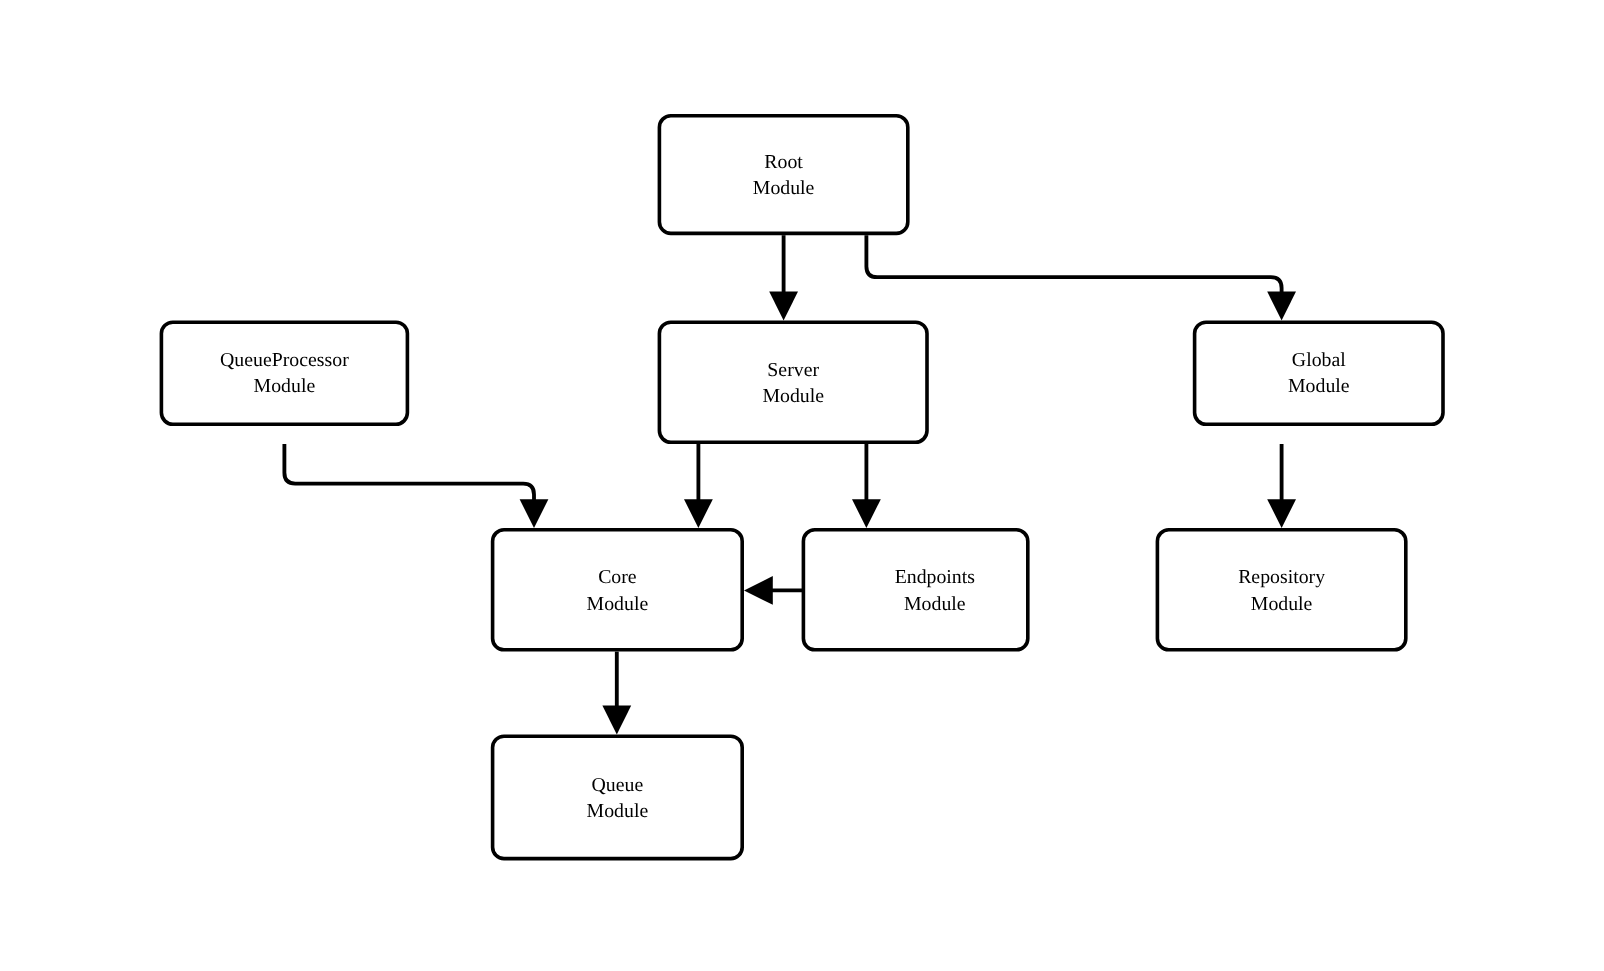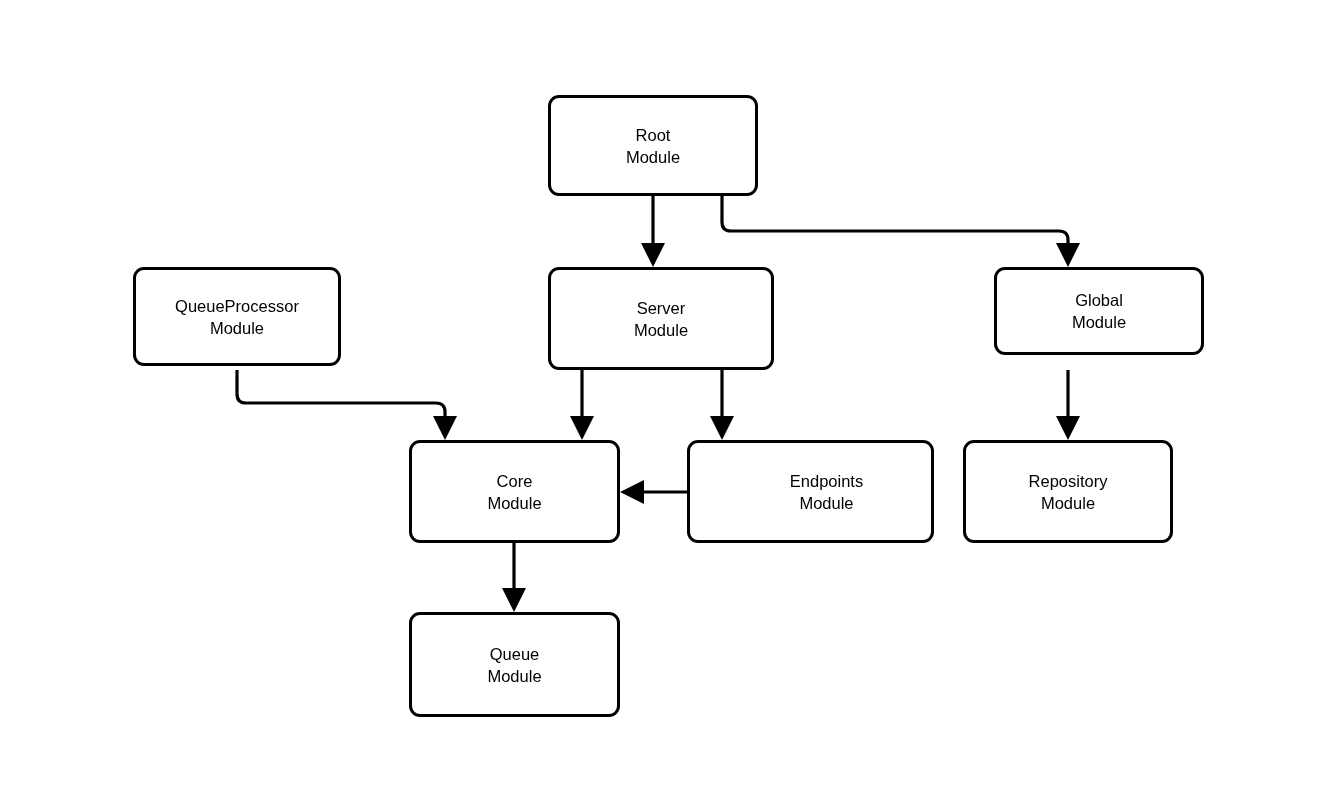--- a/index.html
+++ b/index.html
@@ -27,21 +27,21 @@
     box-sizing: border-box;
     border: 3px solid #000000;
     border-radius: 11px;
     background: #ffffff;
     display: flex;
     align-items: center;
     justify-content: center;
     z-index: 2;
   }
   .node-label {
-    font-family: Liberation Sans, sans-serif;
+    font-family: Liberation Serif, serif;
     font-size: 16.5px;
     line-height: 22px;
     color: #000000;
     text-align: center;
     white-space: pre;
     letter-spacing: 0px;
     font-weight: 400;
   }
 </style>
 </head>
@@ -90,41 +90,41 @@
       <path d="M 514 543 L 514 596" fill="none" stroke="#000000" stroke-width="3.2"></path>
       <polygon points="514,612 502,588 526,588" fill="#000000"></polygon>
     </g>
   </svg>
 
   <div class="node" style="left:548px; top:95px; width:210px; height:101px;">
     <span class="node-label">Root
 Module</span>
   </div>
 
-  <div class="node" style="left:133px; top:267px; width:208px; height:99px;">
+  <div class="node" style="left:133px; top:267px; width:208px; height:88px;">
     <span class="node-label">QueueProcessor
 Module</span>
   </div>
 
   <div class="node" style="left:548px; top:267px; width:226px; height:103px;">
     <span class="node-label">Server
 Module</span>
   </div>
 
   <div class="node" style="left:994px; top:267px; width:210px; height:88px;">
     <span class="node-label">Global
 Module</span>
   </div>
 
   <div class="node" style="left:409px; top:440px; width:211px; height:103px;justify-content:center;">
     <span class="node-label">Core
 Module</span>
   </div>
 
-  <div class="node" style="left:687px; top:440px; width:247px; height:103px;padding-left:32px;">
+  <div class="node" style="left:668px; top:440px; width:190px; height:103px;padding-left:32px;">
     <span class="node-label">Endpoints
 Module</span>
   </div>
 
   <div class="node" style="left:963px; top:440px; width:210px; height:103px;">
     <span class="node-label">Repository
 Module</span>
   </div>
 
   <div class="node" style="left:409px; top:612px; width:211px; height:105px;">

